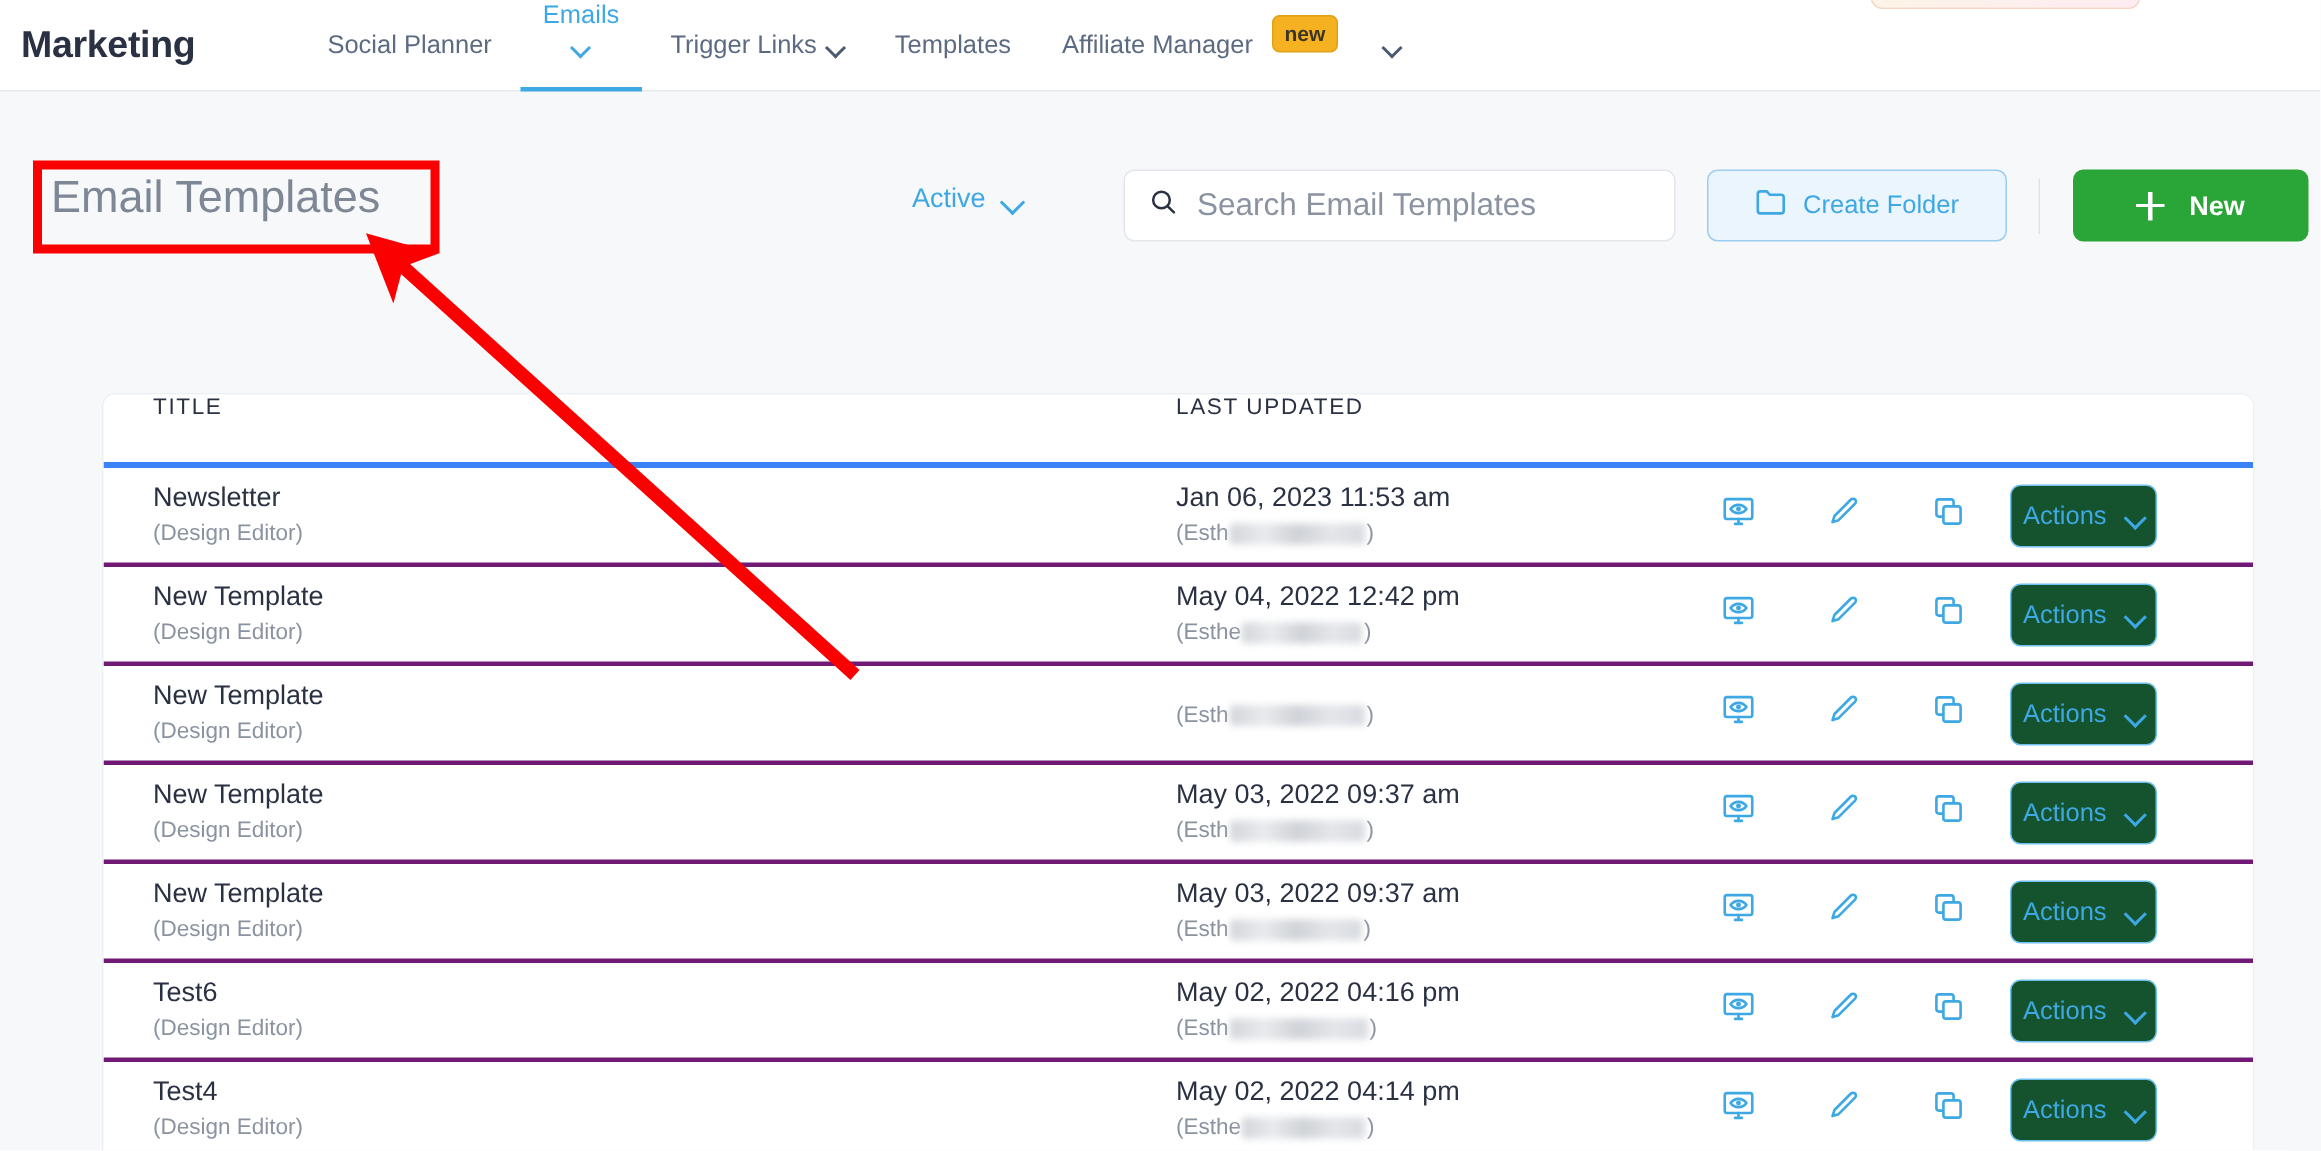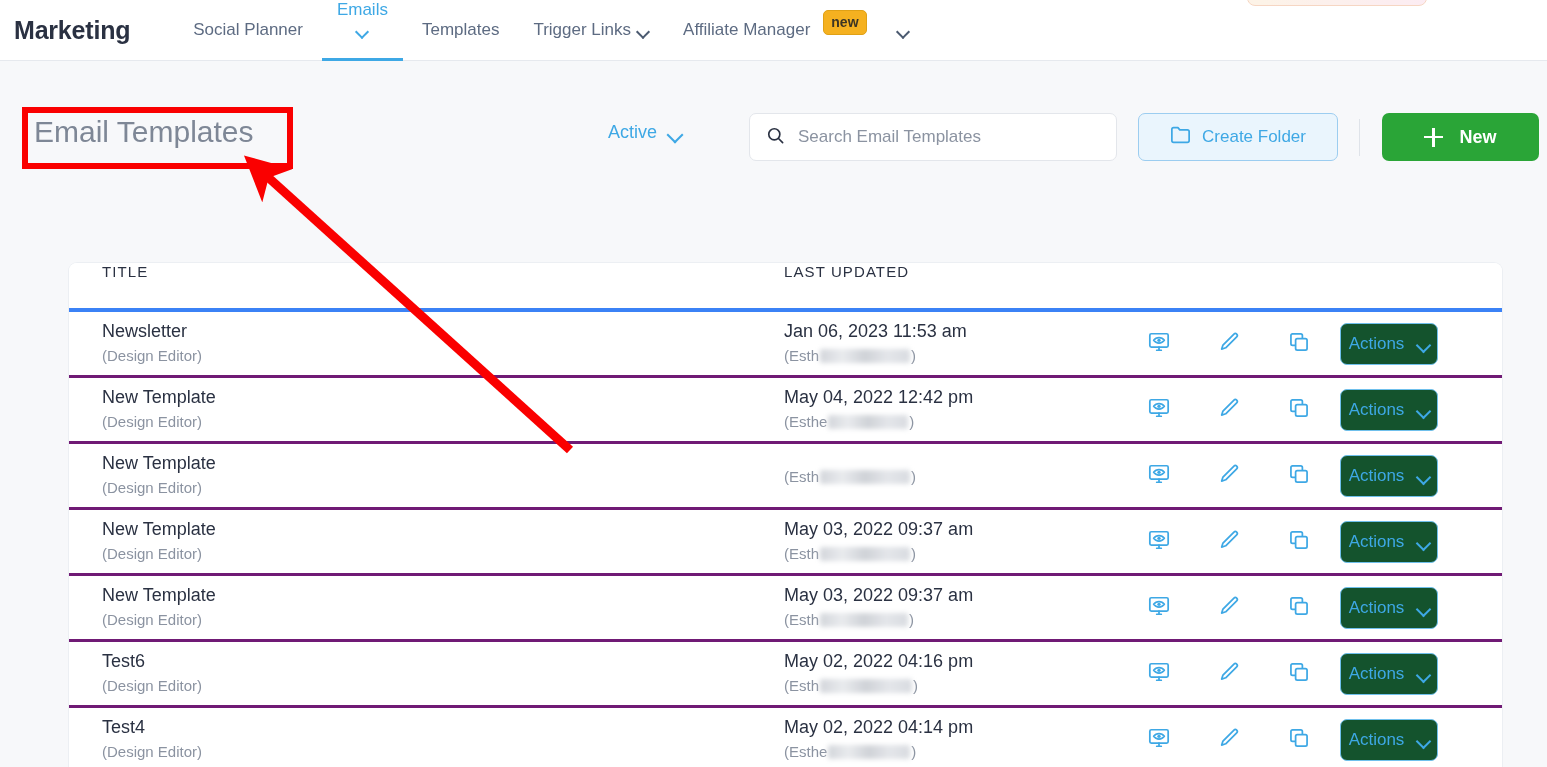--- a/index.html
+++ b/index.html
@@ -22,20 +22,21 @@
   .topnav {
     position: absolute;
     left: 0; top: 0;
     width: 1547px; height: 61px;
     background: #ffffff;
     border-bottom: 1px solid #e6e9ee;
     display: flex;
     align-items: center;
     padding-left: 14px;
     z-index: 5;
+    gap: 25px;
   }
   .brand {
     font-size: 25px;
     font-weight: bold;
     color: #2a3142;
     letter-spacing: -0.2px;
     margin-right: 46px;
     white-space: nowrap;
   }
   .navitems { display: flex; align-items: center; height: 61px; }
@@ -145,21 +146,21 @@
     border-radius: 7px;
     display: flex;
     align-items: center;
     padding: 0 16px;
     gap: 13px;
   }
   .searchbox input {
     flex: 1;
     border: none;
     outline: none;
-    font-size: 17px;
+    font-size: 21px;
     color: #2a3142;
     font-family: "Liberation Sans", sans-serif;
     background: transparent;
   }
   .searchbox input::placeholder { color: #8b93a1; }
   .btn-folder {
     position: absolute;
     left: 1138px; top: 113px;
     width: 200px; height: 48px;
     border: 1px solid #9ccdf0;
@@ -340,26 +341,26 @@
       <div class="navitem">
         <span>Social Planner</span>
       </div>
 
       <div class="navitem active">
         <span>Emails</span>
         <span class="caret"></span>
       </div>
 
       <div class="navitem">
-        <span>Templates</span>
-      </div>
-
-      <div class="navitem">
         <span>Trigger Links</span>
         <span class="caret"></span>
+      </div>
+
+      <div class="navitem">
+        <span>Templates</span>
       </div>
 
       <div class="navitem">
         <span>Affiliate Manager</span>
         <span class="badge-new">new</span>
       </div>
 
       <div class="navmore">
         <span class="caret"></span>
       </div>

